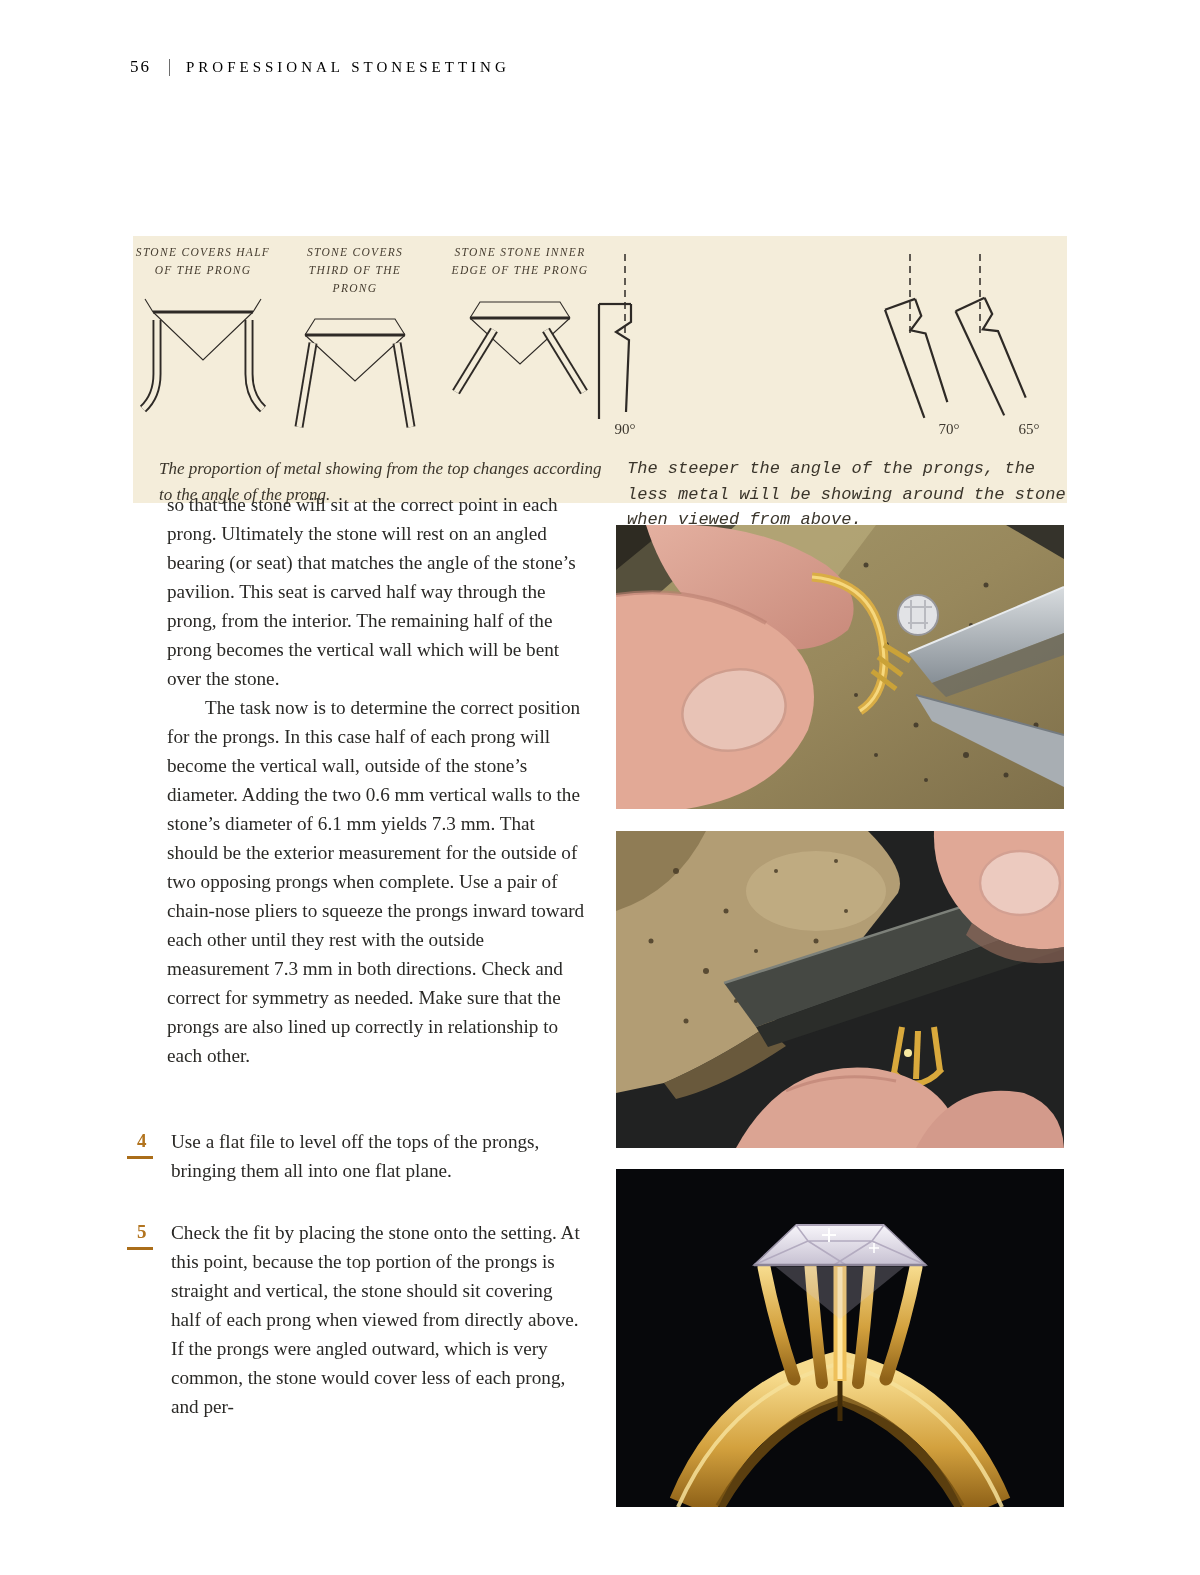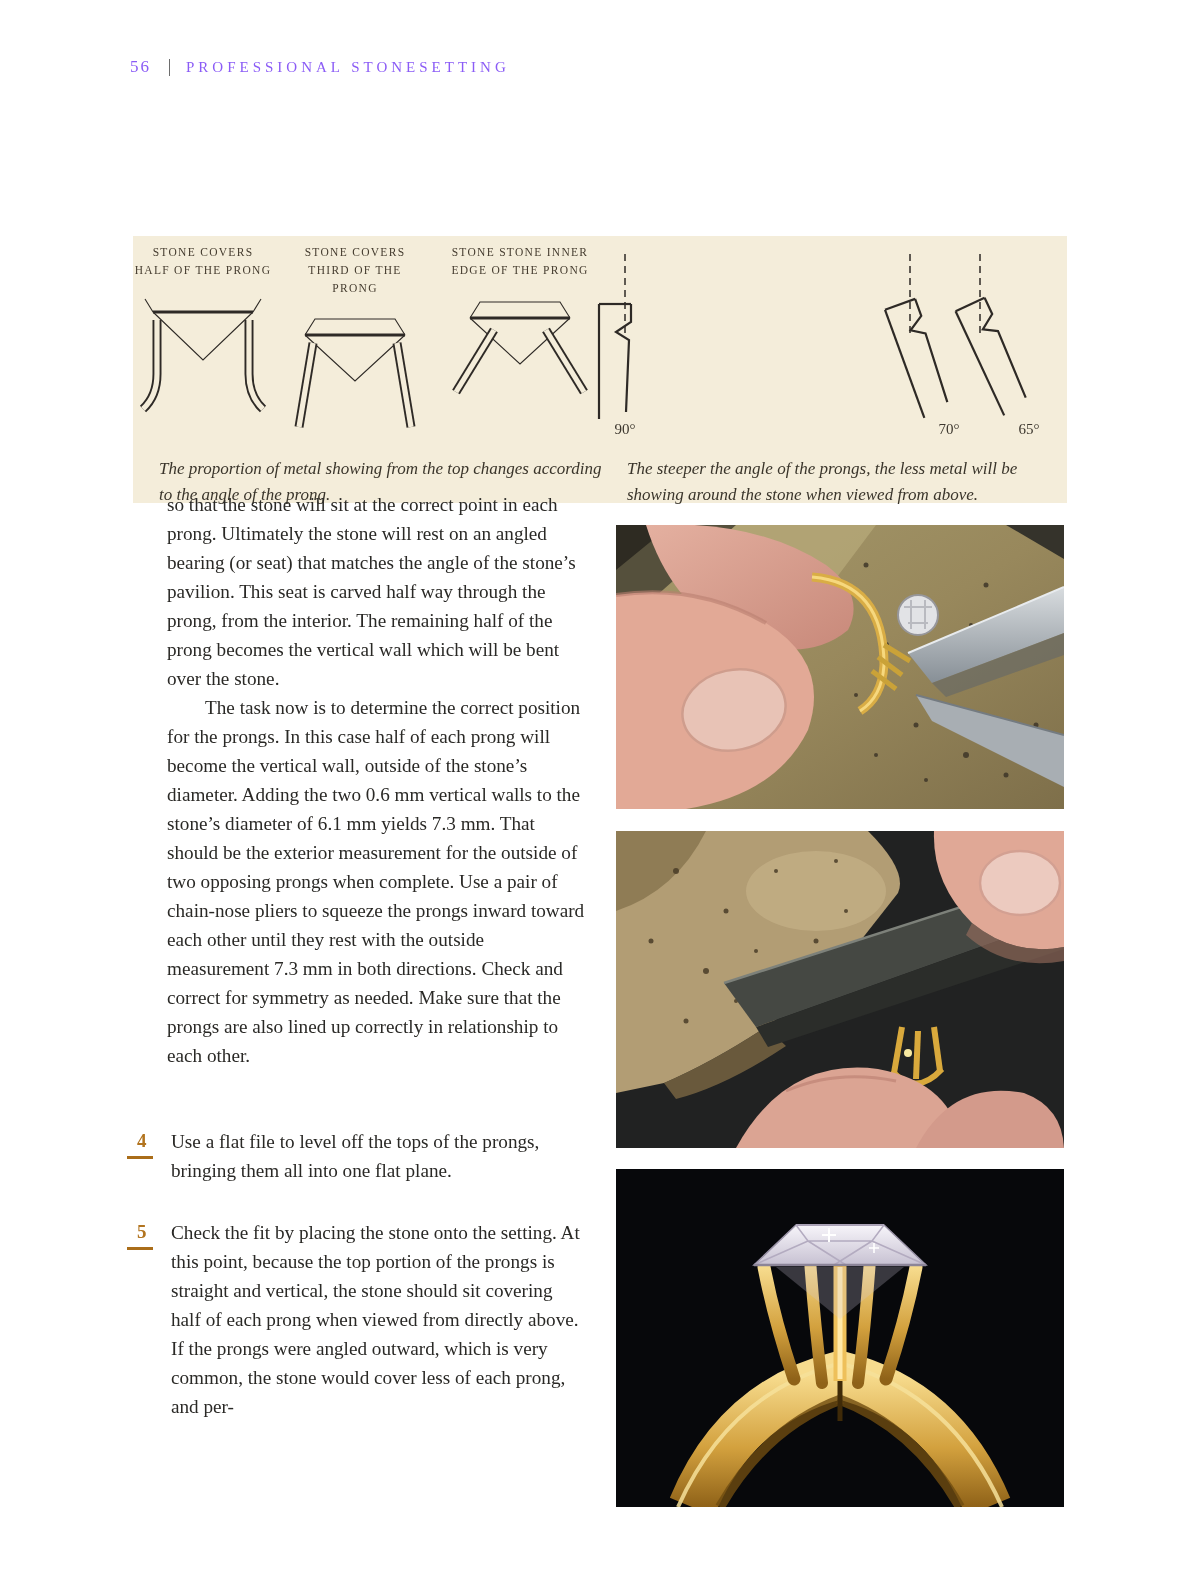--- a/index.html
+++ b/index.html
@@ -1,40 +1,40 @@
 <!DOCTYPE html>
 <html><head>
 <meta charset="utf-8">
 <style>
   html,body{margin:0;padding:0;background:#ffffff;}
   .page{position:relative;width:1200px;height:1575px;background:#ffffff;overflow:hidden;
         font-family:"Liberation Serif",serif;color:#2e2d2a;}
 
   
-  .page-header{position:absolute;left:130px;top:57px;display:flex;align-items:center;color:#8b5cf6;}
+  .page-header{position:absolute;left:130px;top:57px;display:flex;align-items:center;color:#000000;}
   .page-num{font-size:17px;letter-spacing:2px;}
   .header-divider{display:inline-block;width:1px;height:17px;background:#6d6d6d;margin:0 16px 0 18px;}
   .running-head{font-size:15px;letter-spacing:4px;}
 
   
   .figure-box{position:absolute;left:133px;top:236px;width:934px;height:267px;background:#f4edda;}
-  .coverage-diagram{position:absolute;top:8px;width:140px;}
+  .coverage-diagram{position:absolute;top:8px;width:140px;font-style:italic;}
   .diagram-label{font-size:11.5px;letter-spacing:1.3px;text-align:center;color:#453c2f;line-height:1.55;}
   .cov-svg{display:block;margin:2px auto 0 auto;}
   .angle-diagram{position:absolute;top:6px;width:120px;height:200px;}
   .dash{stroke:#2e2a26;stroke-width:1.5;stroke-dasharray:7 5;fill:none;}
   .pl{fill:none;stroke:#2e2a26;stroke-width:2.2;}
   .angle-label{font-size:15px;fill:#3c372e;text-anchor:middle;font-family:"Liberation Serif",serif;}
   .stone-thin{fill:none;stroke:#2e2a26;stroke-width:1.1;}
   .stone-girdle{stroke:#2e2a26;stroke-width:2.8;}
   .prong-outer{fill:none;stroke:#2e2a26;stroke-width:9;}
   .prong-inner{fill:none;stroke:#f4edda;stroke-width:5.2;}
   .fig-caption{position:absolute;top:208px;margin:12px;font-style:italic;font-size:17px;line-height:1.5;color:#3a352b;}
   .cap-left{left:14px;width:452px;}
-  .cap-right{left:482px;width:440px;}
+  .cap-right{left:482px;width:440px;font-family:Liberation Mono, monospace;}
 
   
   .text-col{position:absolute;left:167px;top:490px;width:422px;font-size:19.2px;line-height:29px;color:#2a2926;}
   .body-para{margin:0;}
   .body-para.indented{text-indent:38px;}
   .step{position:relative;margin-top:57px;}
   .step + .step{margin-top:33px;}
   .step-num{position:absolute;left:-40px;top:-1px;color:#b2741f;font-weight:bold;font-size:19px;
             border-bottom:3px solid #aa6d19;padding:0 6px 1px 10px;}
   .step-text{margin:4px;}

